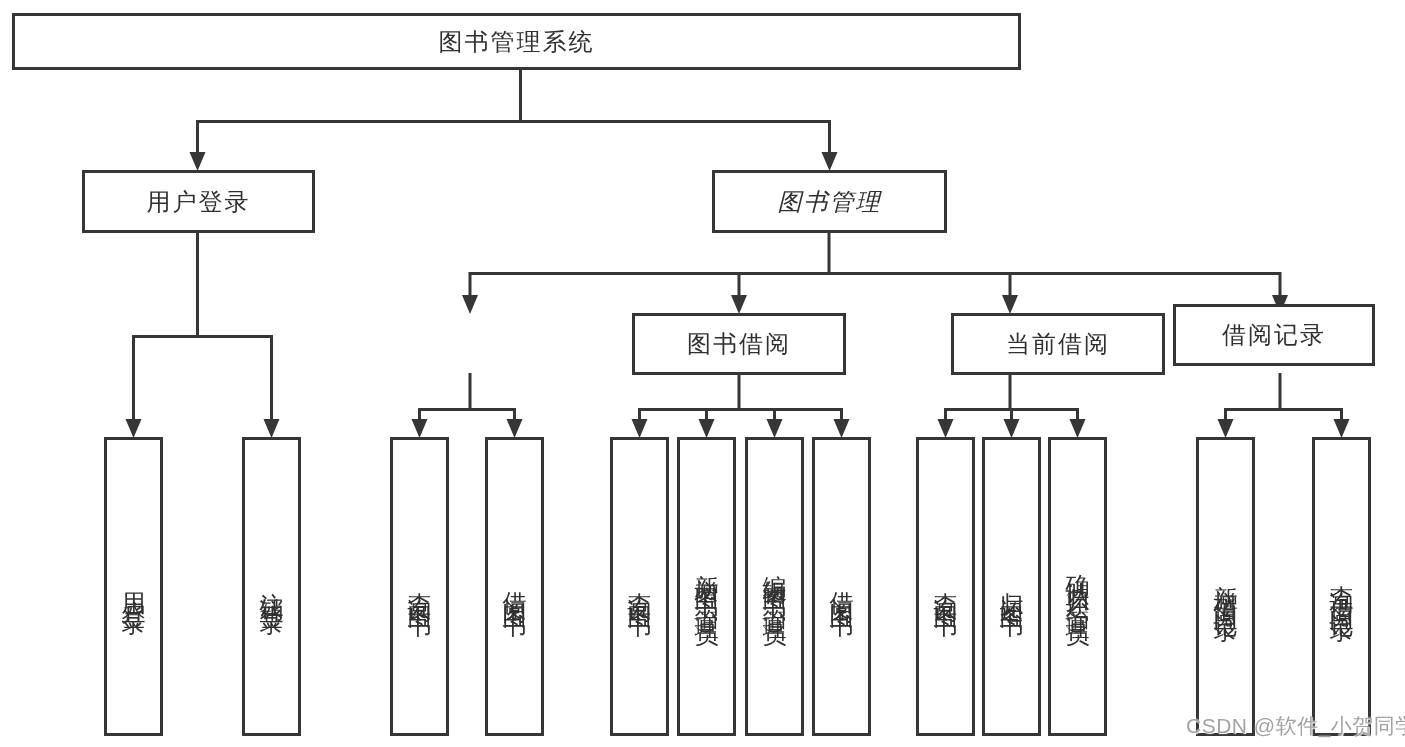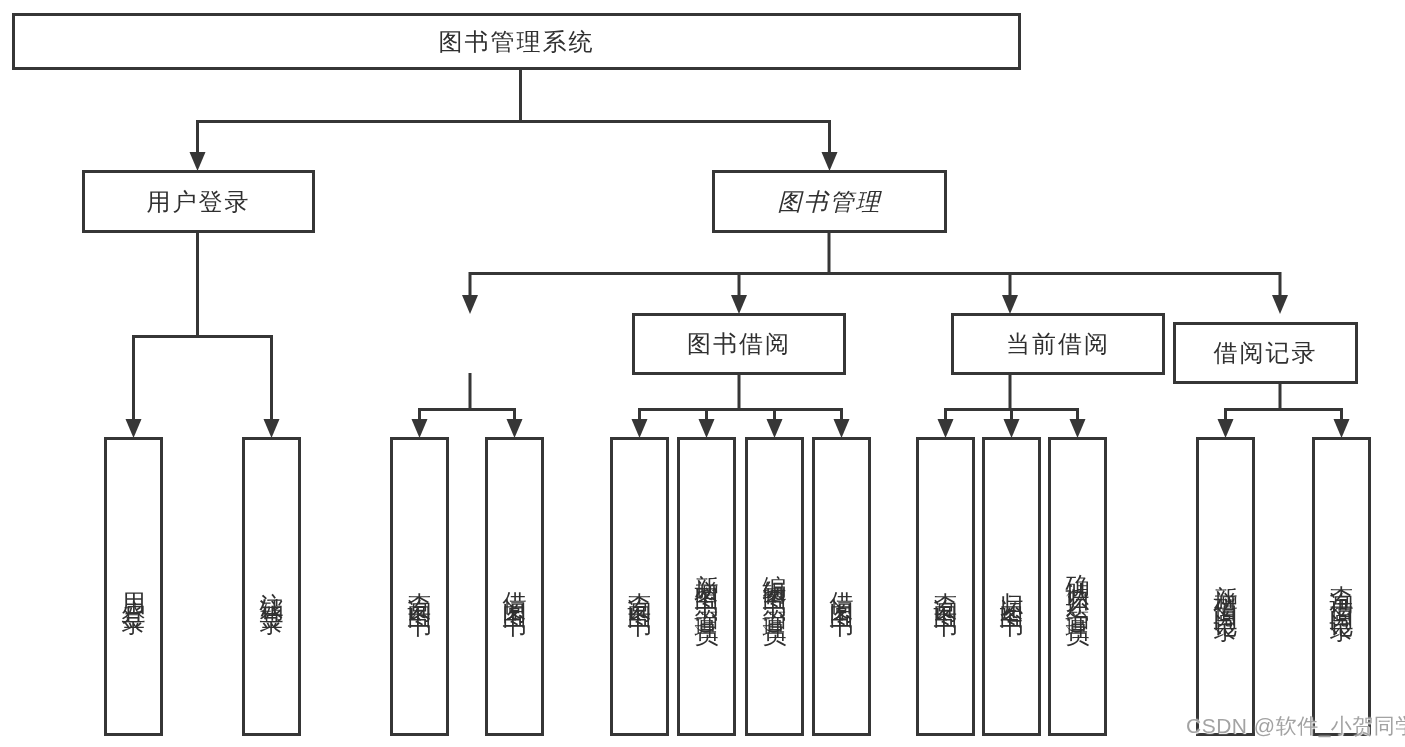--- a/index.html
+++ b/index.html
@@ -123,21 +123,21 @@
   <div class="box" style="left:712px; top:170px; width:235px; height:63px;font-style:italic;">
     <span class="h-label">图书管理</span>
   </div>
 
   <div class="box" style="left:632px; top:313px; width:214px; height:62px;">
     <span class="h-label">图书借阅</span>
   </div>
   <div class="box" style="left:903px; top:313px; width:214px; height:62px;margin-left:48px;">
     <span class="h-label">当前借阅</span>
   </div>
-  <div class="box" style="left:1173px; top:322px; width:185px; height:62px;font-family:Liberation Serif, serif;">
+  <div class="box" style="left:1173px; top:304px; width:202px; height:62px;font-family:Liberation Serif, serif;">
     <span class="h-label">借阅记录</span>
   </div>
 
   <div class="box" style="left:104px; top:437px; width:59px; height:299px;">
     <span class="v-label">用户登录</span>
   </div>
   <div class="box" style="left:242px; top:437px; width:59px; height:299px;">
     <span class="v-label">注销登录</span>
   </div>
 

